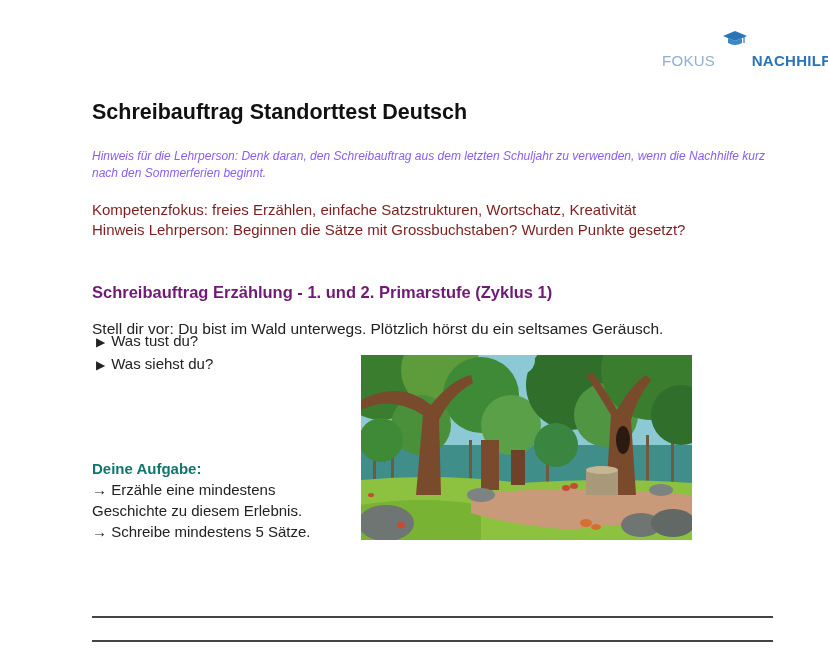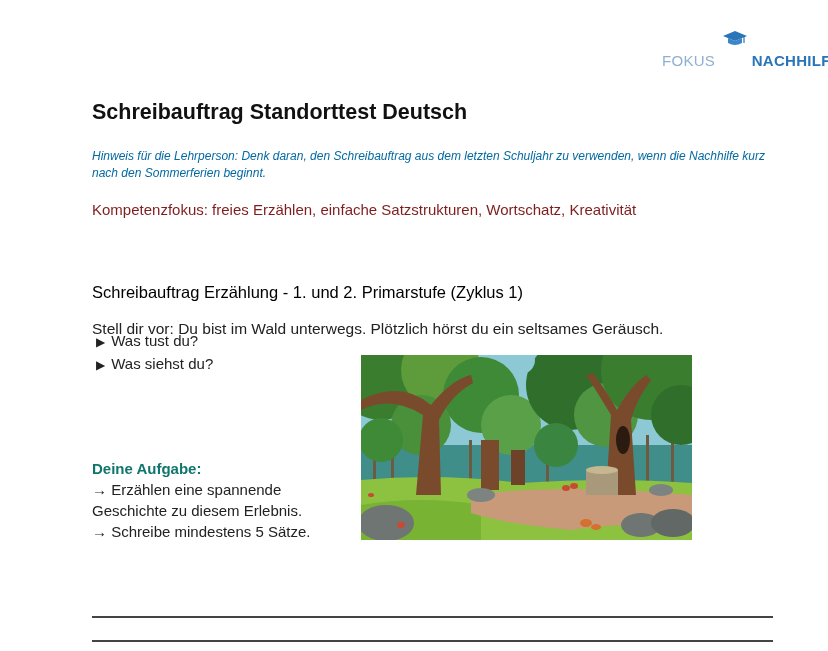--- a/index.html
+++ b/index.html
@@ -8,25 +8,25 @@
     font-family: "Liberation Sans", sans-serif; color: #111;
   }
   .abs { position: absolute; }
   .logo { left: 662px; top: 28px; width: 150px; height: 50px; }
   .logo .cap { position: absolute; left: 60px; top: 2px; width: 26px; height: 18px; }
   .logo .txt { position: absolute; left: 0; top: 24px; font-size: 15px; letter-spacing: 0.3px; white-space: nowrap; }
   .logo .fokus { color: #8fb0cf; font-weight: normal; }
   .logo .nach { color: #2a74b8; font-weight: bold; padding-left: 32px; }
 
   .title { left: 92px; top: 100px; font-size: 21.5px; font-weight: bold; color: #111; white-space: nowrap; }
-  .hint { left: 92px; top: 148px; width: 680px; font-size: 12px; font-style: italic; line-height: 17px; color: #0369a1; }
+  .hint { left: 92px; top: 148px; width: 680px; font-size: 12px; font-style: italic; line-height: 17px; color: #8b5cf6; }
   .kompetenz { left: 92px; top: 200px; width: 690px; font-size: 15px; line-height: 20px; color: #7f1d1d; }
   .kompetenz div { white-space: nowrap; }
 
-  .subtitle { left: 92px; top: 283px; font-size: 16.5px; font-weight: normal; color: #000000; white-space: nowrap; text-align: right; }
+  .subtitle { left: 92px; top: 283px; font-size: 16.5px; font-weight: bold; color: #701a75; white-space: nowrap; text-align: right; }
 
   .prompt { left: 92px; top: 320px; font-size: 15.5px; color: #222; white-space: nowrap; }
   .questions { left: 96px; top: 330px; font-size: 15px; color: #222; line-height: 21px; }
   .questions .q { white-space: nowrap; }
   .questions .tri { display: inline-block; font-size: 12px; margin-right: 6px; }
 
   .task { left: 92px; top: 458px; font-size: 15px; color: #222; line-height: 21px; }
   .task .head { font-weight: bold; color: #0f766e; }
   .task .line { white-space: nowrap; }
 
@@ -48,38 +48,39 @@
     <span class="nach">NACHHILFE</span>
   </div>
 </div>
 
 <div class="abs title">Schreibauftrag Standorttest Deutsch</div>
 
 <div class="abs hint">Hinweis für die Lehrperson: Denk daran, den Schreibauftrag aus dem letzten Schuljahr zu verwenden, wenn die Nachhilfe kurz nach den Sommerferien beginnt.</div>
 
 <div class="abs kompetenz">
   <div>Kompetenzfokus: freies Erzählen, einfache Satzstrukturen, Wortschatz, Kreativität</div>
+  <div>Hinweis Lehrperson: Beginnen die Sätze mit Grossbuchstaben? Wurden Punkte gesetzt?</div>
 </div>
 
 <div class="abs subtitle">Schreibauftrag Erzählung - 1. und 2. Primarstufe (Zyklus 1)</div>
 
 <div class="abs prompt">Stell dir vor: Du bist im Wald unterwegs. Plötzlich hörst du ein seltsames Geräusch.</div>
 
 <div class="abs questions">
   <div class="q">
     <span class="tri">▶</span><span>Was tust du?</span>
   </div>
   <div class="q">
     <span class="tri">▶</span><span>Was siehst du?</span>
   </div>
 </div>
 
 <div class="abs task">
   <div class="head">Deine Aufgabe:</div>
-  <div class="line"> → Erzählen eine spannende</div>
+  <div class="line"> → Erzähle eine mindestens</div>
   <div class="line">Geschichte zu diesem Erlebnis.</div>
   <div class="line"> → Schreibe mindestens 5 Sätze.</div>
 </div>
 
 <div class="abs forest">
   <svg width="331" height="185" viewBox="0 0 331 185">
 
     <rect x="0" y="0" width="331" height="185" fill="#8cc9d4"></rect>
 
     <rect x="0" y="90" width="331" height="40" fill="#3f8e8a"></rect>

